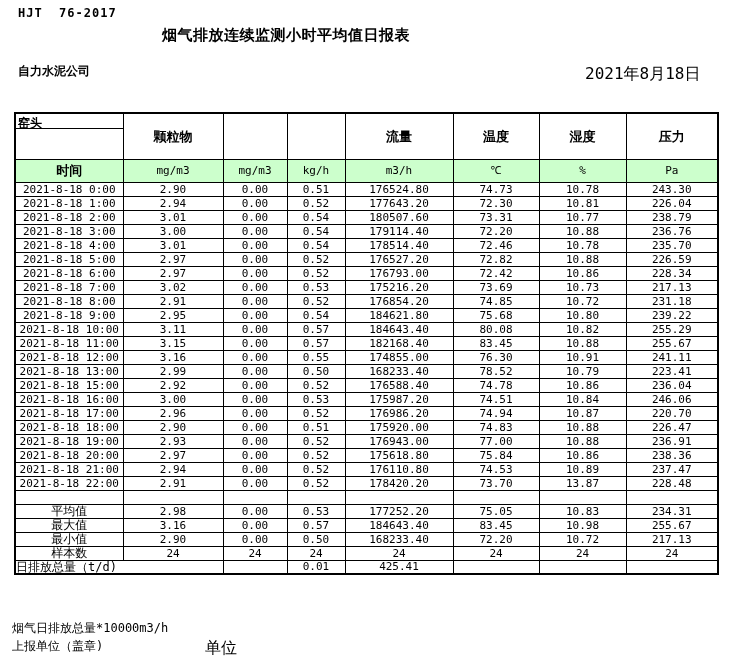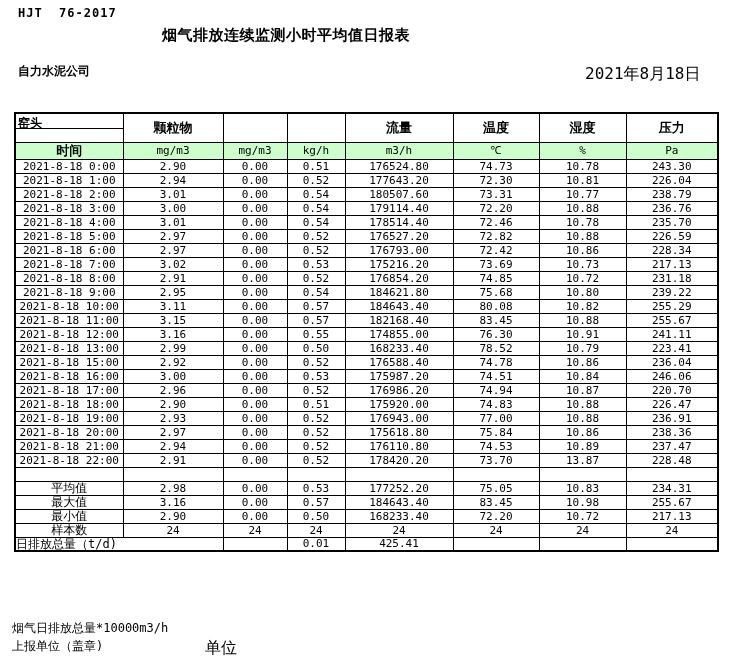--- a/index.html
+++ b/index.html
@@ -8,25 +8,25 @@
   .abs{position:absolute;white-space:pre;}
   .std{left:18px;top:6px;font-size:12px;font-weight:bold;letter-spacing:1px;}
   .title{left:162px;top:26px;font-size:15px;font-weight:bold;letter-spacing:.5px;}
   .company{left:18px;top:63px;font-size:12px;font-weight:bold;}
   .location{left:18px;top:83px;font-size:12px;font-weight:bold;margin-top:32px;}
   .date{left:585px;top:64px;font-size:16px;}
   table.report{position:absolute;left:14px;top:112px;border-collapse:collapse;
        table-layout:fixed;border:2px solid #000;}
   table.report td{border:1px solid #000;padding:0;text-align:center;
        white-space:nowrap;overflow:hidden;font-size:11px;line-height:1;}
-  tr.gh{height:29px;}
+  tr.gh{height:46px;}
   tr.gh td{font-size:13px;font-weight:bold;}
   td.split{vertical-align:top;}
   td.split .half{height:14px;border-bottom:1px solid #000;}
-  tr.uh{height:17px;}
+  tr.uh{height:23px;}
   tr.uh td{background:#ccffcc;}
   tr.uh td.timehead{font-size:13px;font-weight:bold;}
   tbody.data tr{height:14px;}
   tr.spacer{height:16px;}
   tbody.sum tr{height:14px;}
   tbody.sum td.lbl{font-size:12px;}
   tr.total td.lbl{text-align:left;font-size:12px;border-left:none;margin-left:46px;}
   .note{left:12px;top:620px;font-size:12px;}
   .stamp{left:12px;top:638px;font-size:12px;}
   .unitlbl{left:205px;top:638px;font-size:16px;}

